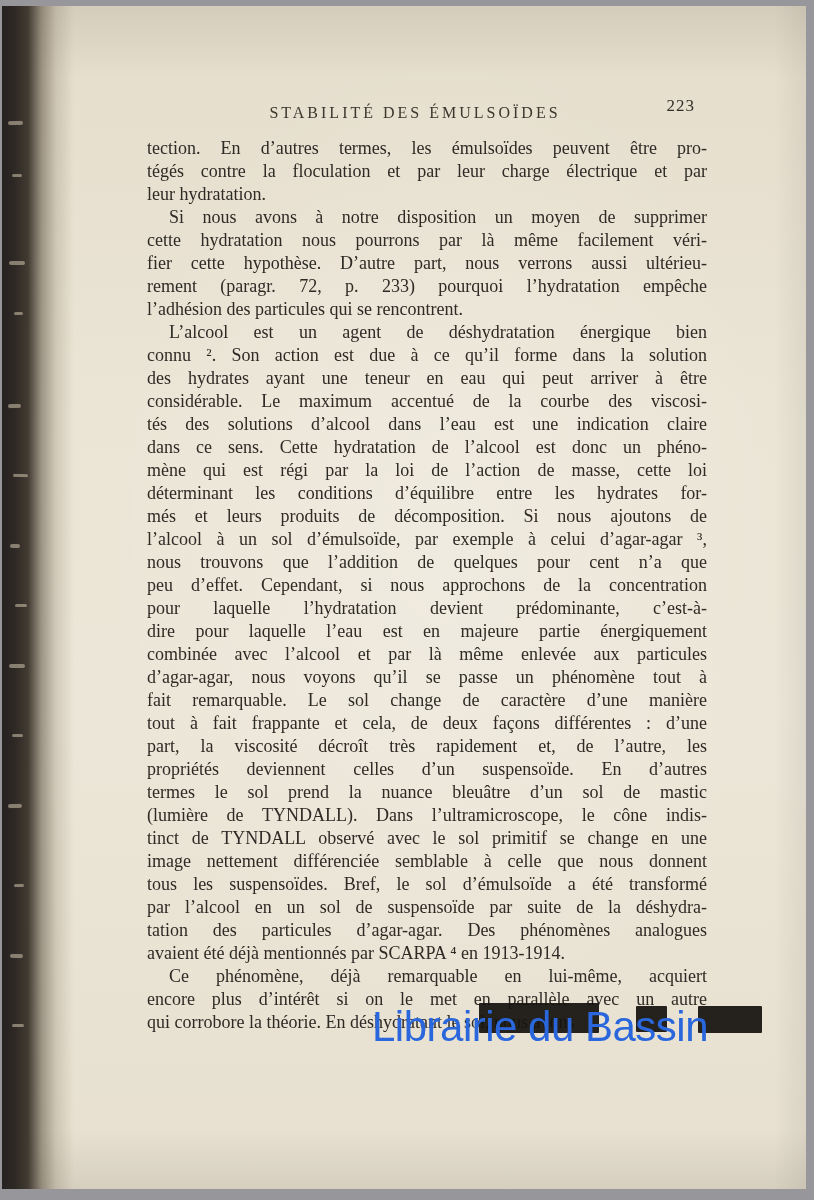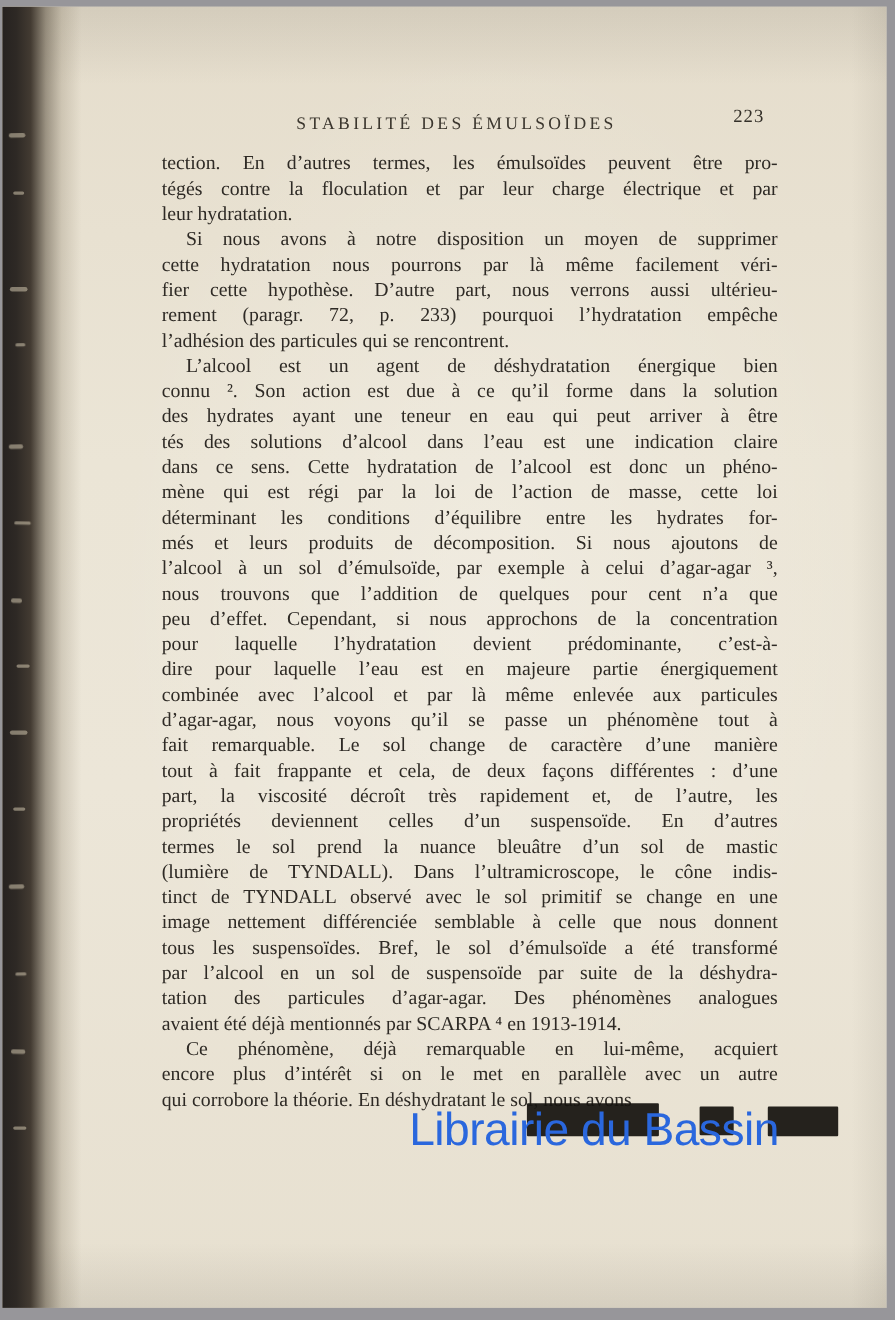--- a/index.html
+++ b/index.html
@@ -82,20 +82,21 @@
         <div class="line indent">Si nous avons à notre disposition un moyen de supprimer</div>
         <div class="line">cette hydratation nous pourrons par là même facilement véri-</div>
         <div class="line">fier cette hypothèse. D’autre part, nous verrons aussi ultérieu-</div>
         <div class="line">rement (paragr. 72, p. 233) pourquoi l’hydratation empêche</div>
         <div class="line last">l’adhésion des particules qui se rencontrent.</div>
       </div>
       <div class="paragraph">
         <div class="line indent">L’alcool est un agent de déshydratation énergique bien</div>
         <div class="line">connu ². Son action est due à ce qu’il forme dans la solution</div>
         <div class="line">des hydrates ayant une teneur en eau qui peut arriver à être</div>
+        <div class="line">considérable. Le maximum accentué de la courbe des viscosi-</div>
         <div class="line">tés des solutions d’alcool dans l’eau est une indication claire</div>
         <div class="line">dans ce sens. Cette hydratation de l’alcool est donc un phéno-</div>
         <div class="line">mène qui est régi par la loi de l’action de masse, cette loi</div>
         <div class="line">déterminant les conditions d’équilibre entre les hydrates for-</div>
         <div class="line">més et leurs produits de décomposition. Si nous ajoutons de</div>
         <div class="line">l’alcool à un sol d’émulsoïde, par exemple à celui d’agar-agar ³,</div>
         <div class="line">nous trouvons que l’addition de quelques pour cent n’a que</div>
         <div class="line">peu d’effet. Cependant, si nous approchons de la concentration</div>
         <div class="line">pour laquelle l’hydratation devient prédominante, c’est-à-</div>
         <div class="line">dire pour laquelle l’eau est en majeure partie énergiquement</div>

